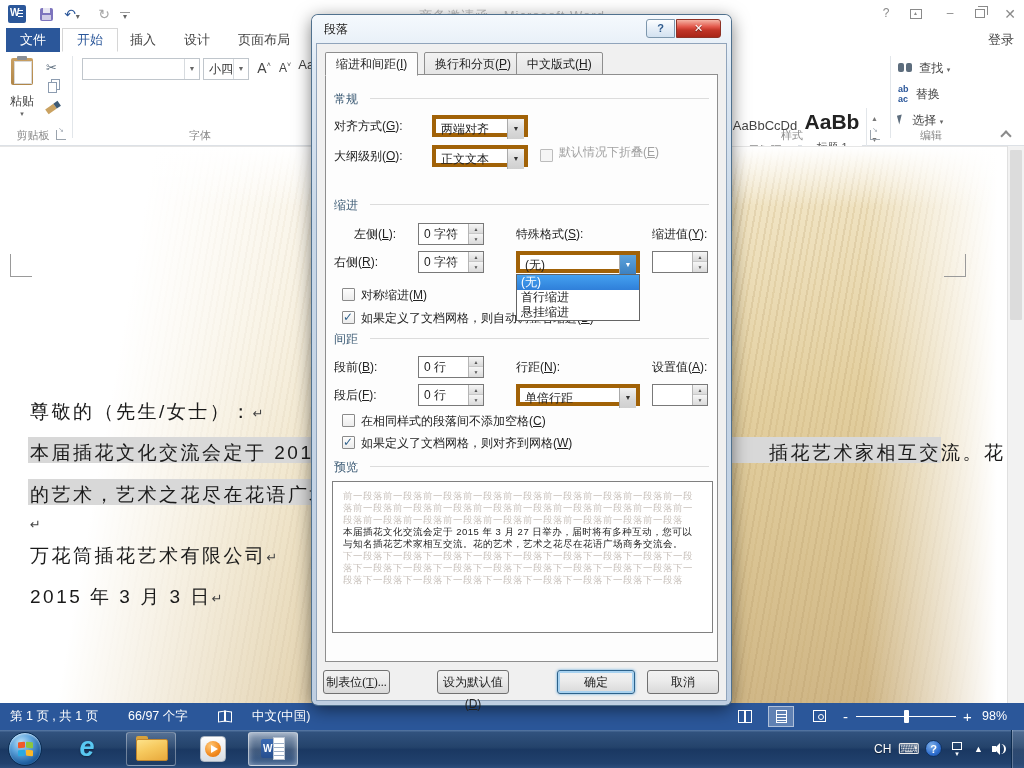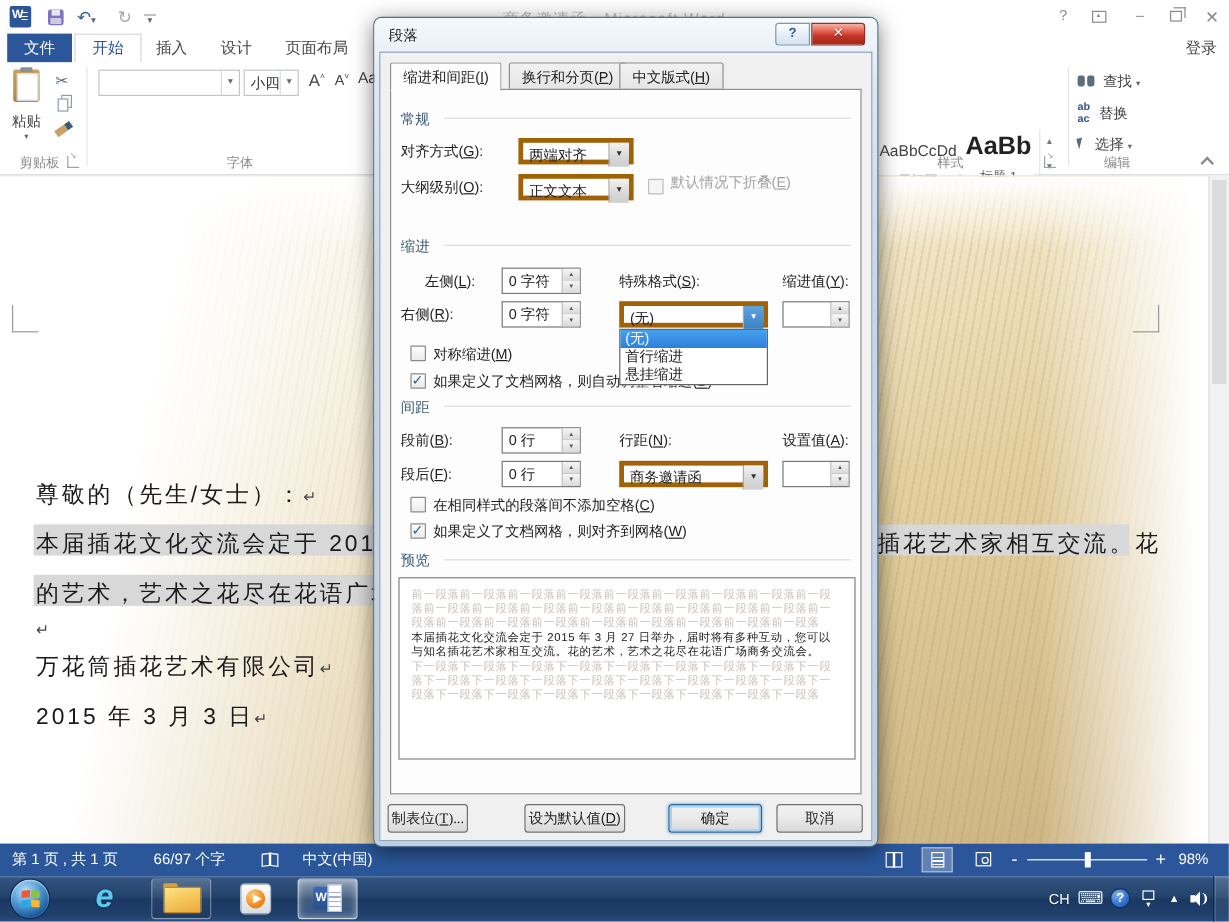--- a/index.html
+++ b/index.html
@@ -296,21 +296,21 @@
 
 <div class="doc">
   <div class="doc-fade"></div>
   <div class="cropmark-l"></div>
   <div class="cropmark-r"></div>
 
   <div class="dtext" style="left:30px; top:252px;"><span>尊敬的（先生/女士）：</span><span class="pilcrow">↵</span></div>
 
   <div class="selbar" style="left:28px; top:290px; width:913px;"></div>
   <div class="dtext" style="left:30px; top:293px;">本届插花文化交流会定于 2015 年</div>
-  <div class="dtext" style="left:731px; top:293px;">插花艺术家相互交流。花</div>
+  <div class="dtext" style="left:731px; top:293px;padding-left:38px;">插花艺术家相互交流。花</div>
 
   <div class="selbar" style="left:28px; top:332px; width:700px;"></div>
   <div class="dtext" style="left:30px; top:335px;">的艺术，艺术之花尽在花语广场商</div>
 
   <div class="dtext pilcrow" style="left:30px; top:370px;">↵</div>
   <div class="dtext" style="left:30px; top:396px;"><span>万花筒插花艺术有限公司</span><span class="pilcrow">↵</span></div>
   <div class="dtext" style="left:30px; top:437px;"><span>2015 年 3 月 3 日</span><span class="pilcrow">↵</span></div>
 </div>
 <div class="vscroll">
     <div class="vthumb"></div>
@@ -415,21 +415,21 @@
       <div class="dlabel acc" style="left:326px; top:281px;">设置值(<u>A</u>):</div>
       <div class="dlabel acc" style="left:8px; top:309px;">段后(<u>F</u>):</div>
       <div class="spin" style="left:92px; top:309px;">
         <span class="sval">0 行</span>
         <span class="ud">
             <div>▲</div>
             <div>▼</div>
           </span>
       </div>
       <div class="dcombo" style="left:190px; top:309px; width:124px;">
-        <span class="cval">商务邀请函</span>
+        <span class="cval">单倍行距</span>
           <span class="cbtn"></span>
       </div>
       <div class="spin" style="left:326px; top:309px; width:56px;">
         <span class="sval"></span>
         <span class="ud">
             <div>▲</div>
             <div>▼</div>
           </span>
       </div>
       <div class="cb" style="left:16px; top:339px;"></div>
@@ -440,21 +440,21 @@
       <div class="gcaption" style="left:8px; top:384px;">预览</div>
       <div class="gline" style="left:44px; right:8px; top:391px;"></div>
       <div class="preview-box">
         <div class="pv-grey" style="max-height:36px;">前一段落前一段落前一段落前一段落前一段落前一段落前一段落前一段落前一段落前一段落前一段落前一段落前一段落前一段落前一段落前一段落前一段落前一段落前一段落前一段落前一段落前一段落前一段落前一段落前一段落前一段落</div>
         <div class="pv-black">本届插花文化交流会定于 2015 年 3 月 27 日举办，届时将有多种互动，您可以与知名插花艺术家相互交流。花的艺术，艺术之花尽在花语广场商务交流会。</div>
         <div class="pv-grey" style="max-height:48px;">下一段落下一段落下一段落下一段落下一段落下一段落下一段落下一段落下一段落下一段落下一段落下一段落下一段落下一段落下一段落下一段落下一段落下一段落下一段落下一段落下一段落下一段落下一段落下一段落下一段落下一段落</div>
       </div>
     </div>
 
     <div class="dbtn acc" style="left:6px; width:67px;font-family:Liberation Serif, serif;">制表位(<u>T</u>)...</div>
-    <div class="dbtn acc" style="left:120px; width:84px;">设为默认值(<u>D</u>)</div>
+    <div class="dbtn acc" style="left:120px; width:72px;">设为默认值(<u>D</u>)</div>
     <div class="dbtn focus" style="left:240px; width:78px;">确定</div>
     <div class="dbtn" style="left:330px; width:72px;">取消</div>
   </div>
 </div>
 
 <div class="taskbar">
   <div class="orb" style="left:8px; top:2px;">
     <div class="orb-flag">
         <i></i>
         <i></i>

